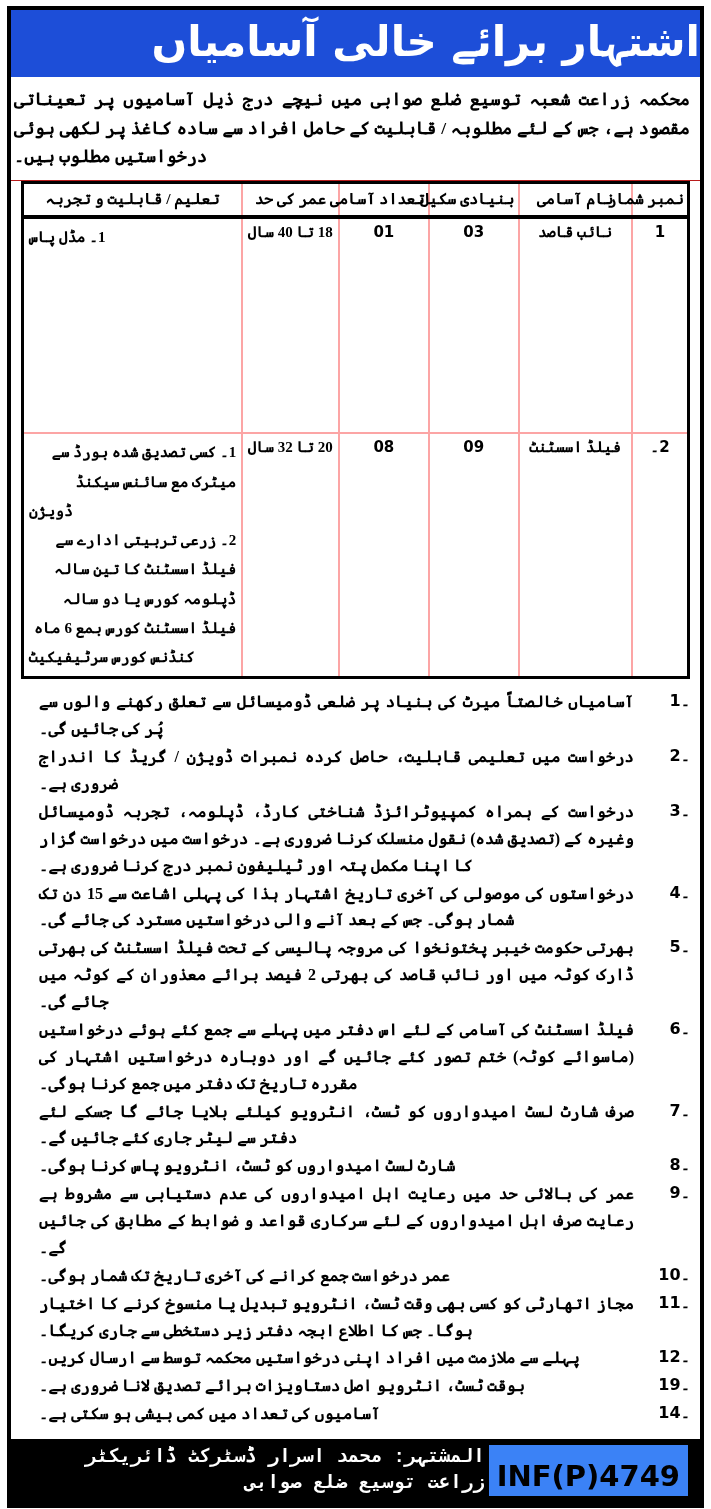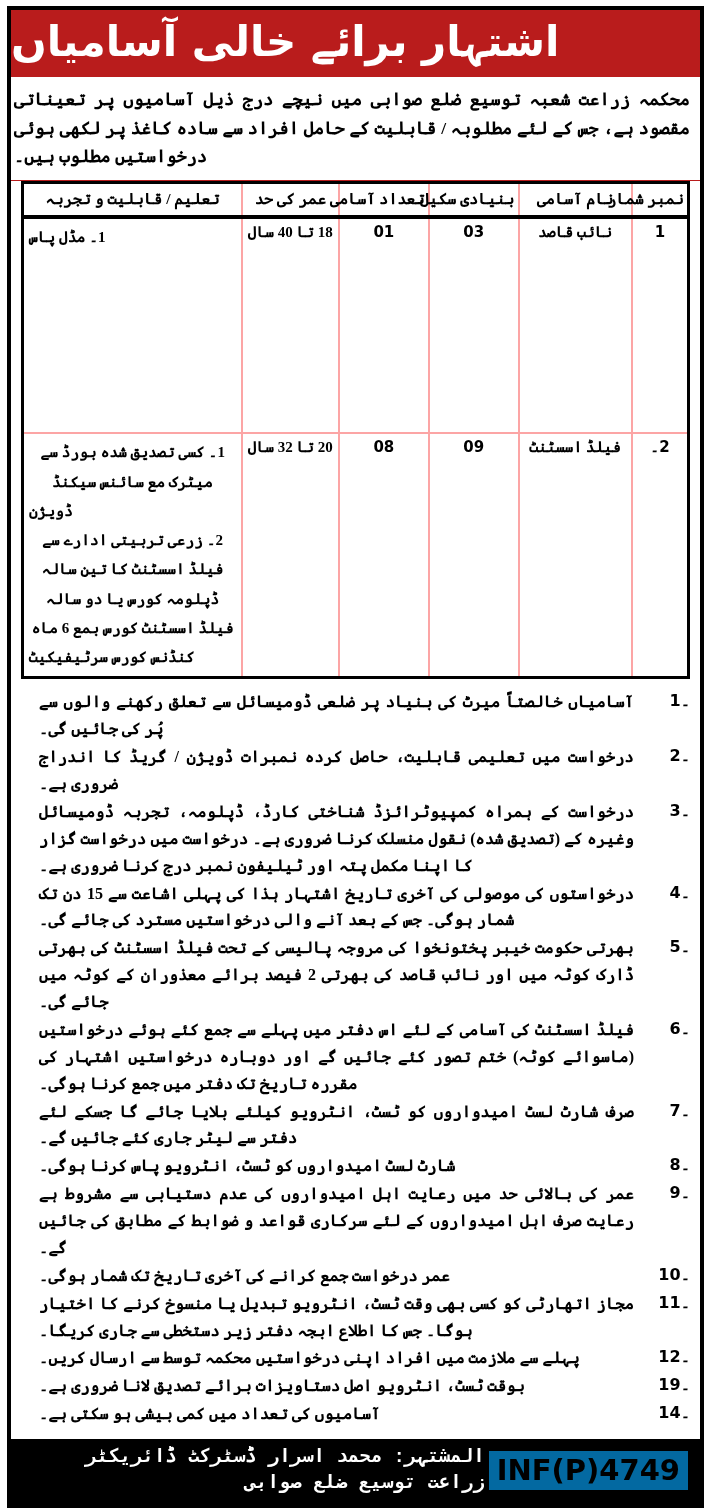--- a/index.html
+++ b/index.html
@@ -28,23 +28,23 @@
   
   .advert-frame {
     border: 4px solid #000;
     box-sizing: border-box;
     width: 697px;
     background: #fff;
   }
 
   
   .masthead {
-    background: #b91c1c;
+    background: #1d4ed8;
     color: #fff;
-    text-align: left;
+    text-align: right;
     padding: 9px 0 13px 0;
   }
   .masthead-title {
     font-family: "DejaVu Sans", "Liberation Sans", sans-serif;
     font-weight: bold;
     font-size: 42px;
     line-height: 1.08;
     letter-spacing: 0.5px;
     direction: rtl;
     white-space: nowrap;
@@ -98,20 +98,21 @@
   td.qual-cell {
     text-align: justify;
     text-align-last: left;
     direction: rtl;
     font-size: 15px;
     line-height: 1.95;
     padding: 5px 6px 7px 6px;
   }
   td.qual-cell .q-line {
     display: block;
+    text-align: right;
   }
   td.num, td.sr {
     font-family: "DejaVu Sans", "Liberation Sans", sans-serif;
     font-size: 16px;
     padding-top: 8px;
     margin-top: 20px;
   }
   td.age {
     font-family: "Liberation Serif", serif;
     padding-top: 8px;
@@ -188,27 +189,27 @@
     direction: rtl;
     font-size: 19px;
     font-weight: bold;
     line-height: 1.35;
     text-align: right;
     flex: 1 1 auto;
     padding-right: 4px;
     font-family: Liberation Mono, monospace;
   }
   .inf-code {
-    background: #0369a1;
+    background: #3b82f6;
     color: #000000;
     font-family: "DejaVu Sans", "Liberation Sans", sans-serif;
     font-weight: bold;
     font-size: 29px;
     letter-spacing: 0px;
-    padding: 2px 8px 3px 8px;
+    padding: 14px 8px 3px 8px;
     direction: ltr;
     white-space: nowrap;
     flex: 0 0 auto;
   }
 </style>
 </head>
 <body>
 
 <div class="page">
 

